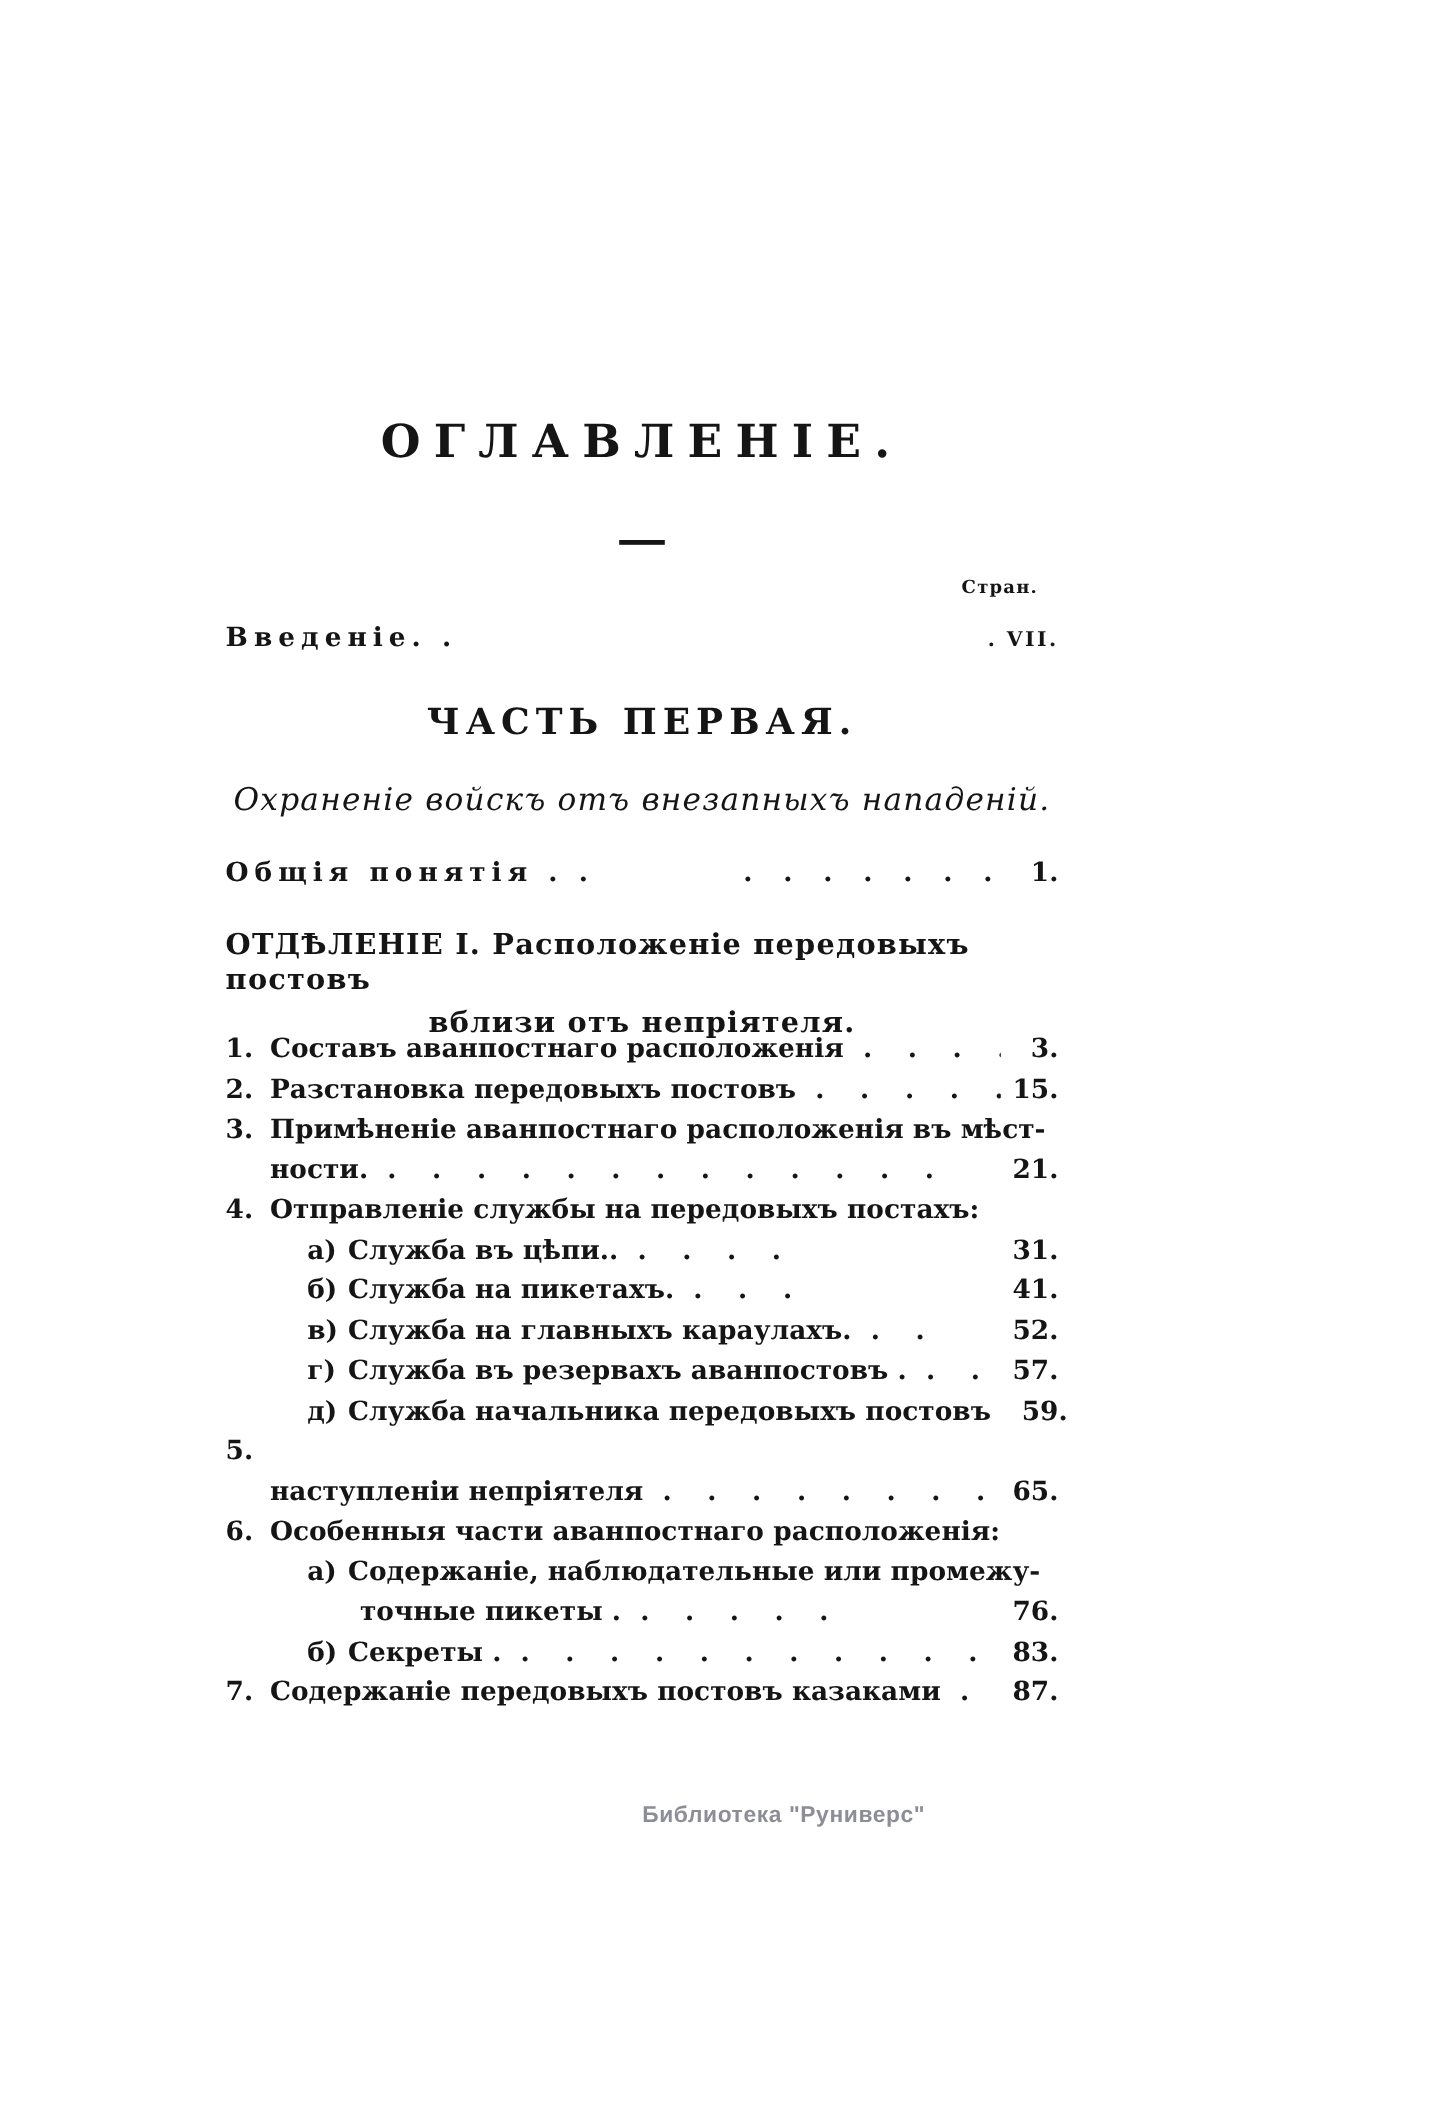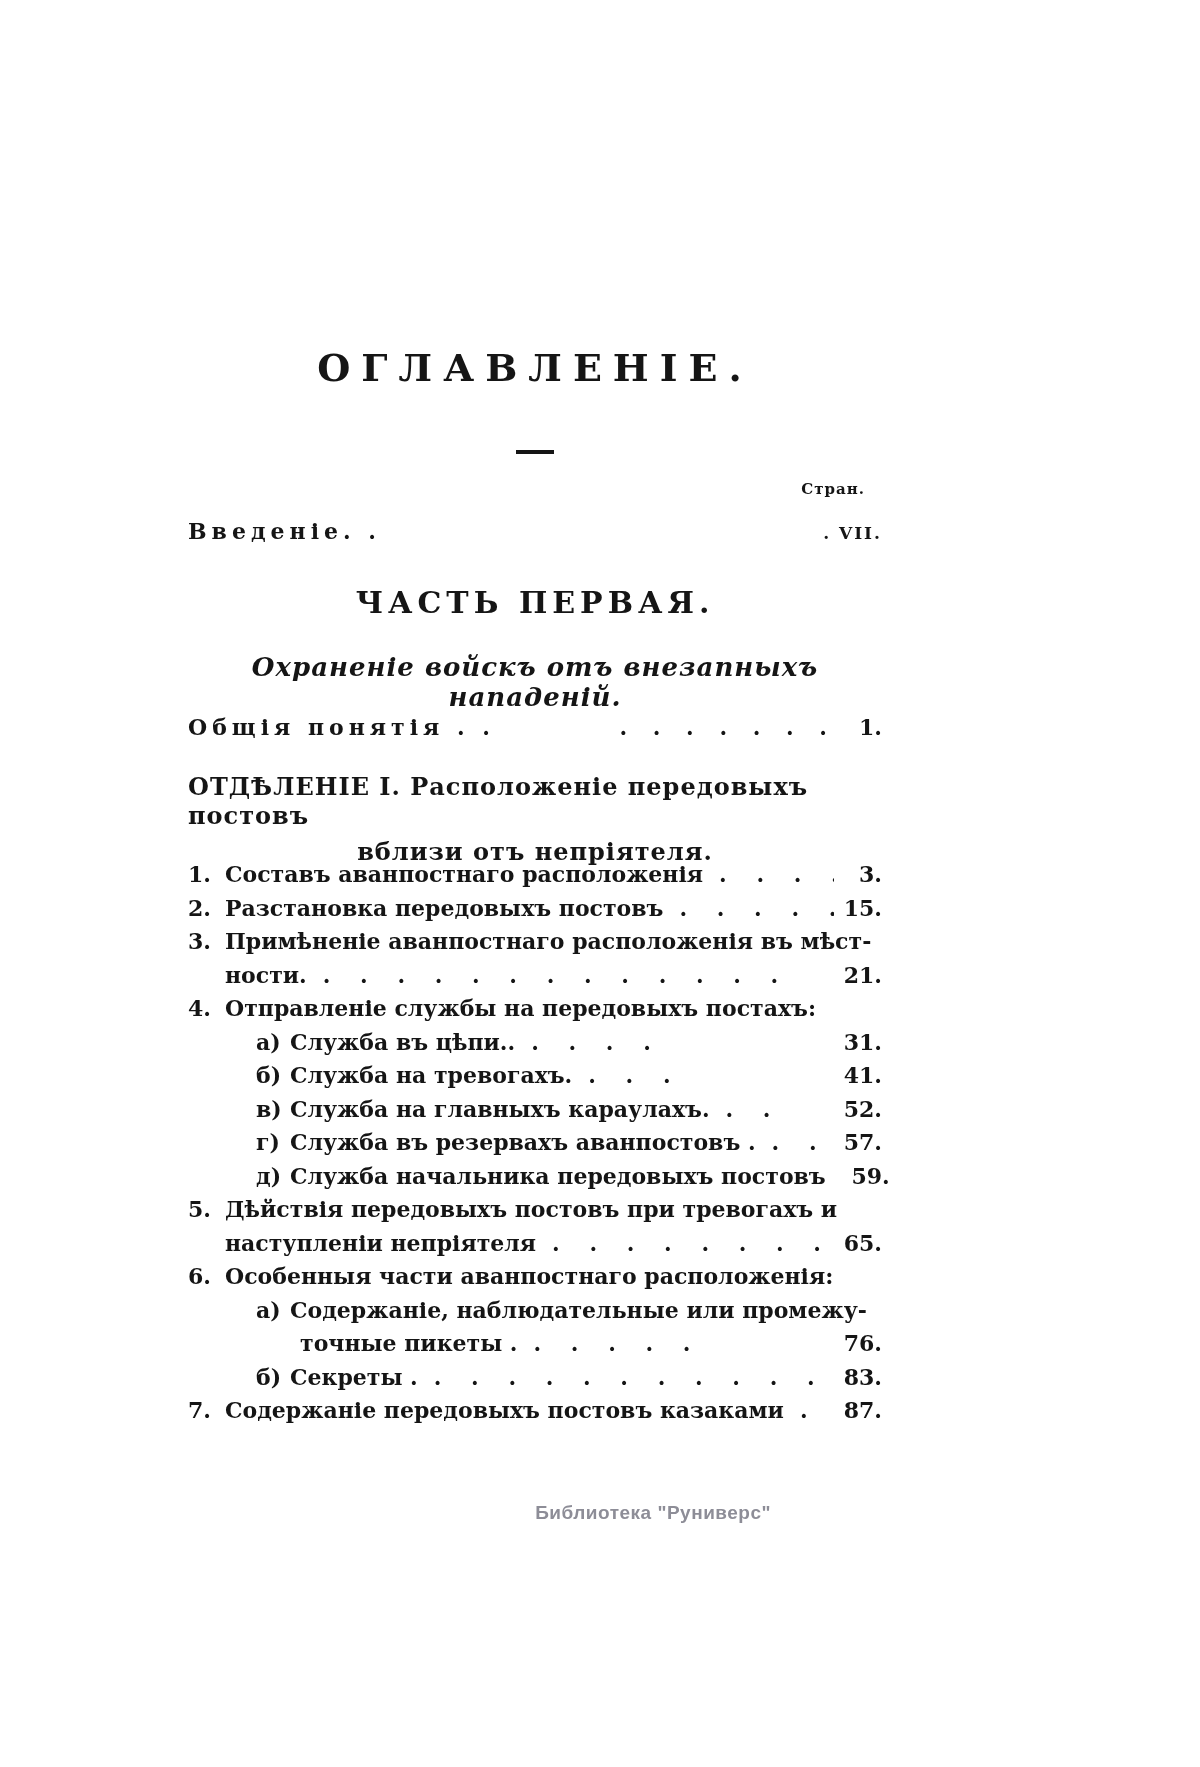--- a/index.html
+++ b/index.html
@@ -71,21 +71,21 @@
     font-size: 30px;
     font-weight: 700;
     letter-spacing: 5px;
   }
   .part-subtitle {
     position: absolute;
     top: 652px;
     width: 100%;
     text-align: center;
     font-size: 26px;
-    font-weight: 700;
+    font-weight: 400;
     font-style: italic;
     letter-spacing: 1px;
   }
 
   .general-row { top: 714px; }
   .general-row .label { letter-spacing: 5px; }
   .general-row .dots {
     flex: 1;
     overflow: hidden;
     white-space: nowrap;
@@ -221,21 +221,21 @@
 
       <div class="row sub">
         <span class="num">а)</span>
         <span class="txt">Служба въ цѣпи..</span>
         <span class="dots">. . . .</span>
         <span class="pg">31.</span>
       </div>
 
       <div class="row sub">
         <span class="num">б)</span>
-        <span class="txt">Служба на тревогахъ.</span>
+        <span class="txt">Служба на пикетахъ.</span>
         <span class="dots">. . .</span>
         <span class="pg">41.</span>
       </div>
 
       <div class="row sub">
         <span class="num">в)</span>
         <span class="txt">Служба на главныхъ караулахъ.</span>
         <span class="dots">. .</span>
         <span class="pg">52.</span>
       </div>
@@ -249,21 +249,20 @@
 
       <div class="row sub">
         <span class="num">д)</span>
         <span class="txt">Служба начальника передовыхъ постовъ</span>
         <span class="dots">.</span>
         <span class="pg">59.</span>
       </div>
 
       <div class="row main">
         <span class="num">5.</span>
-        <span class="txt">Дѣйствія передовыхъ постовъ при тревогахъ и</span>
         <span class="dots"></span>
         <span class="pg"></span>
       </div>
 
       <div class="row cont">
         <span class="txt">наступленіи непріятеля</span>
         <span class="dots">. . . . . . . . .</span>
         <span class="pg">65.</span>
       </div>
 

